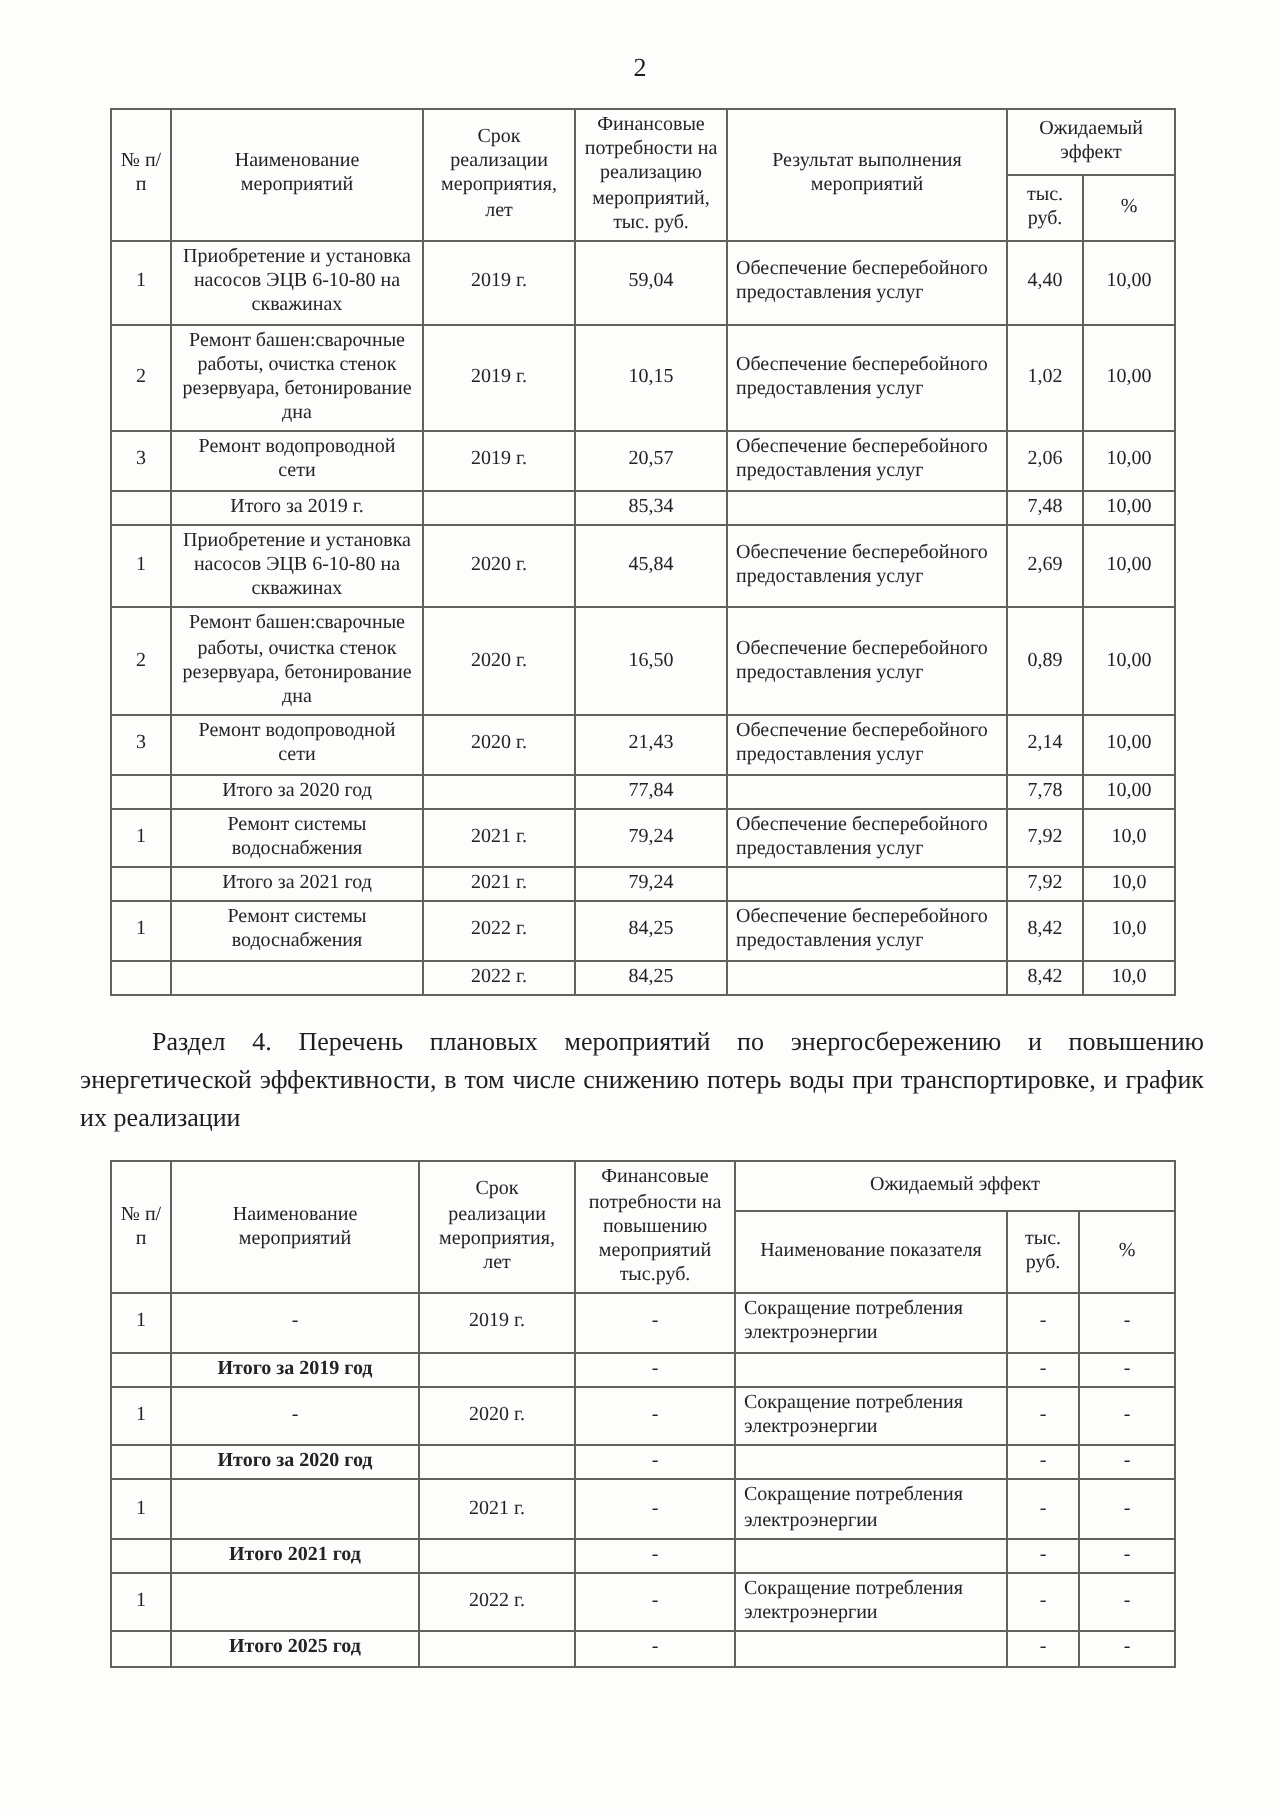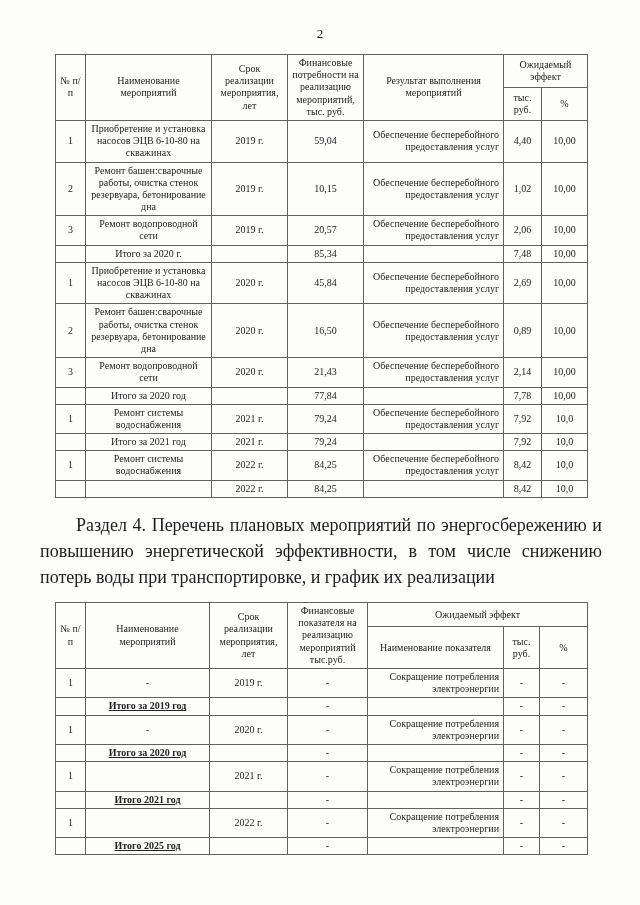--- a/index.html
+++ b/index.html
@@ -29,41 +29,41 @@
     vertical-align:middle;
     font-weight:normal;
     color:#232325;
     word-wrap:break-word;
   }
   .doc-table th{text-align:center;}
   
   .doc-table td.c0{text-align:center;}
   .doc-table td.c1{text-align:center;}
   .doc-table td.c2,.doc-table td.c3,.doc-table td.c5,.doc-table td.c6{text-align:center;}
-  .doc-table td.c4{text-align:right;}
-  .doc-table td.bold{font-weight:bold;text-decoration:underline;}
+  .doc-table td.c4{text-align:left;}
+  .doc-table td.bold{font-weight:bold;}
   
   #table1 col.w-num{width:30px;}
   #table1 col.w-name{width:126px;}
   #table1 col.w-term{width:76px;}
   #table1 col.w-fin{width:76px;}
   #table1 col.w-result{width:140px;}
   #table1 col.w-tys{width:38px;}
   #table1 col.w-pct{width:46px;}
   
   #table2 col.w-num{width:30px;}
   #table2 col.w-name{width:124px;}
   #table2 col.w-term{width:78px;}
   #table2 col.w-fin{width:80px;}
   #table2 col.w-result{width:136px;}
   #table2 col.w-tys{width:36px;}
   #table2 col.w-pct{width:48px;}
   .section-title{
     margin:14px 38px 0 40px;
-    font-size:18px;
+    font-size:13px;
     line-height:1.45;
     text-align:justify;
     text-indent:36px;
   }
   .sub-head{font-size:10px;}
 </style>
 </head>
 <body>
 
 <div class="page-number">2</div>
@@ -115,21 +115,21 @@
         <td class="c0">3</td>
         <td class="c1">Ремонт водопроводной сети</td>
         <td class="c2">2019 г.</td>
         <td class="c3">20,57</td>
         <td class="c4">Обеспечение бесперебойного предоставления услуг</td>
         <td class="c5">2,06</td>
         <td class="c6">10,00</td>
       </tr>
       <tr>
         <td class="c0"></td>
-        <td class="c1">Итого за 2020 г.</td>
+        <td class="c1">Итого за 2019 г.</td>
         <td class="c2"></td>
         <td class="c3">85,34</td>
         <td class="c4"></td>
         <td class="c5">7,48</td>
         <td class="c6">10,00</td>
       </tr>
       <tr>
         <td class="c0">1</td>
         <td class="c1">Приобретение и установка насосов ЭЦВ 6-10-80 на скважинах</td>
         <td class="c2">2020 г.</td>
@@ -214,21 +214,21 @@
       <col class="w-fin">
     <col class="w-result">
       <col class="w-tys">
       <col class="w-pct">
   </colgroup>
   <thead>
     <tr>
       <th rowspan="2">№ п/п</th>
       <th rowspan="2">Наименование мероприятий</th>
       <th rowspan="2">Срок реализации мероприятия, лет</th>
-      <th rowspan="2">Финансовые показателя на реализацию мероприятий тыс.руб.</th>
+      <th rowspan="2">Финансовые потребности на повышению мероприятий тыс.руб.</th>
       <th colspan="3">Ожидаемый эффект</th>
     </tr>
     <tr>
       <th>Наименование показателя</th>
       <th class="sub-head">тыс. руб.</th>
       <th class="sub-head">%</th>
     </tr>
   </thead>
   <tbody id="table2-body">
       <tr>

